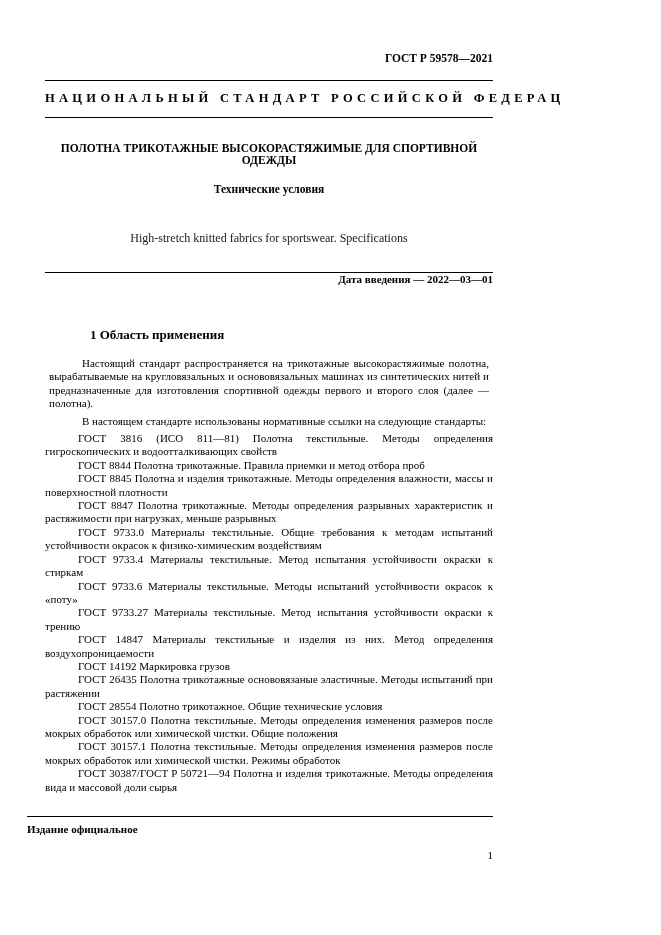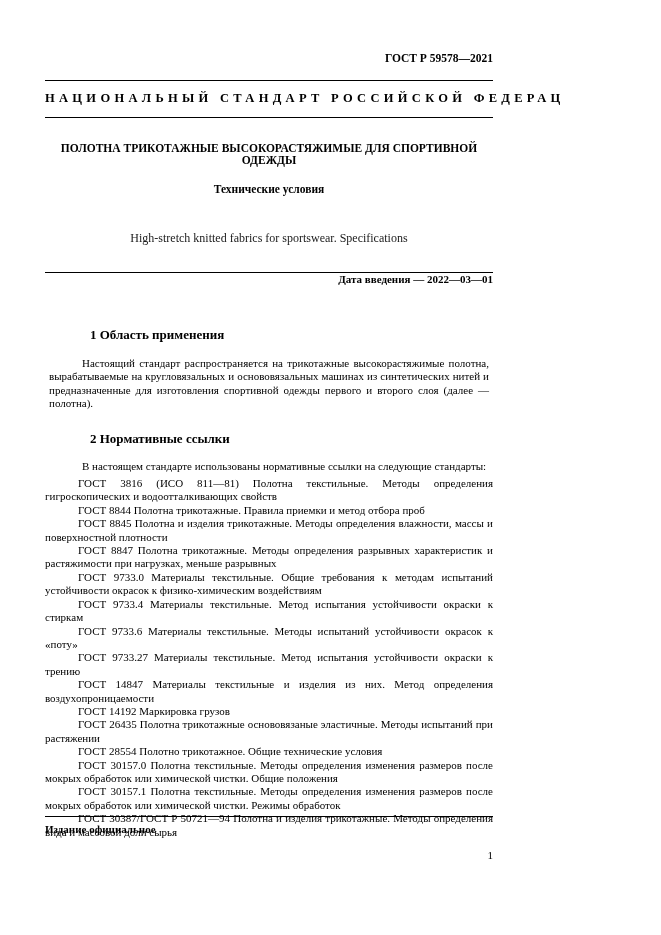--- a/index.html
+++ b/index.html
@@ -76,21 +76,21 @@
     font-size: 11px;
     line-height: 13.4px;
     text-align: justify;
     margin: 4px;
     text-indent: 33px;
   }
   .ref-list { margin: 0; }
   .ref-list p { margin: 0; }
   .page-footer {
     position: absolute;
-    left: 45px;
+    left: 27px;
     right: 71px;
     top: 816px;
   }
   .official {
     font-weight: bold;
     font-size: 11px;
     padding-top: 6px;
   }
   .page-num {
     text-align: right;
@@ -117,21 +117,20 @@
     <div class="title-en">High-stretch knitted fabrics for sportswear. Specifications</div>
   </div>
 
   <hr class="rule">
 
   <div class="effective-date">Дата введения — 2022—03—01</div>
 
   <h2 class="section-heading heading-1">1 Область применения</h2>
   <p class="body-text">Настоящий стандарт распространяется на трикотажные высокорастяжимые полотна, вырабатываемые на кругловязальных и основовязальных машинах из синтетических нитей и предназначенные для изготовления спортивной одежды первого и второго слоя (далее — полотна).</p>
 
-  <h2 class="section-heading heading-2">2 Нормативные ссылки</h2>
   <p class="body-text">В настоящем стандарте использованы нормативные ссылки на следующие стандарты:</p>
 
   <div class="ref-list">
       <p class="body-text">ГОСТ 3816 (ИСО 811—81) Полотна текстильные. Методы определения гигроскопических и водоотталкивающих свойств</p>
       <p class="body-text">ГОСТ 8844 Полотна трикотажные. Правила приемки и метод отбора проб</p>
       <p class="body-text">ГОСТ 8845 Полотна и изделия трикотажные. Методы определения влажности, массы и поверхностной плотности</p>
       <p class="body-text">ГОСТ 8847 Полотна трикотажные. Методы определения разрывных характеристик и растяжимости при нагрузках, меньше разрывных</p>
       <p class="body-text">ГОСТ 9733.0 Материалы текстильные. Общие требования к методам испытаний устойчивости окрасок к физико-химическим воздействиям</p>
       <p class="body-text">ГОСТ 9733.4 Материалы текстильные. Метод испытания устойчивости окраски к стиркам</p>
       <p class="body-text">ГОСТ 9733.6 Материалы текстильные. Методы испытаний устойчивости окрасок к «поту»</p>

